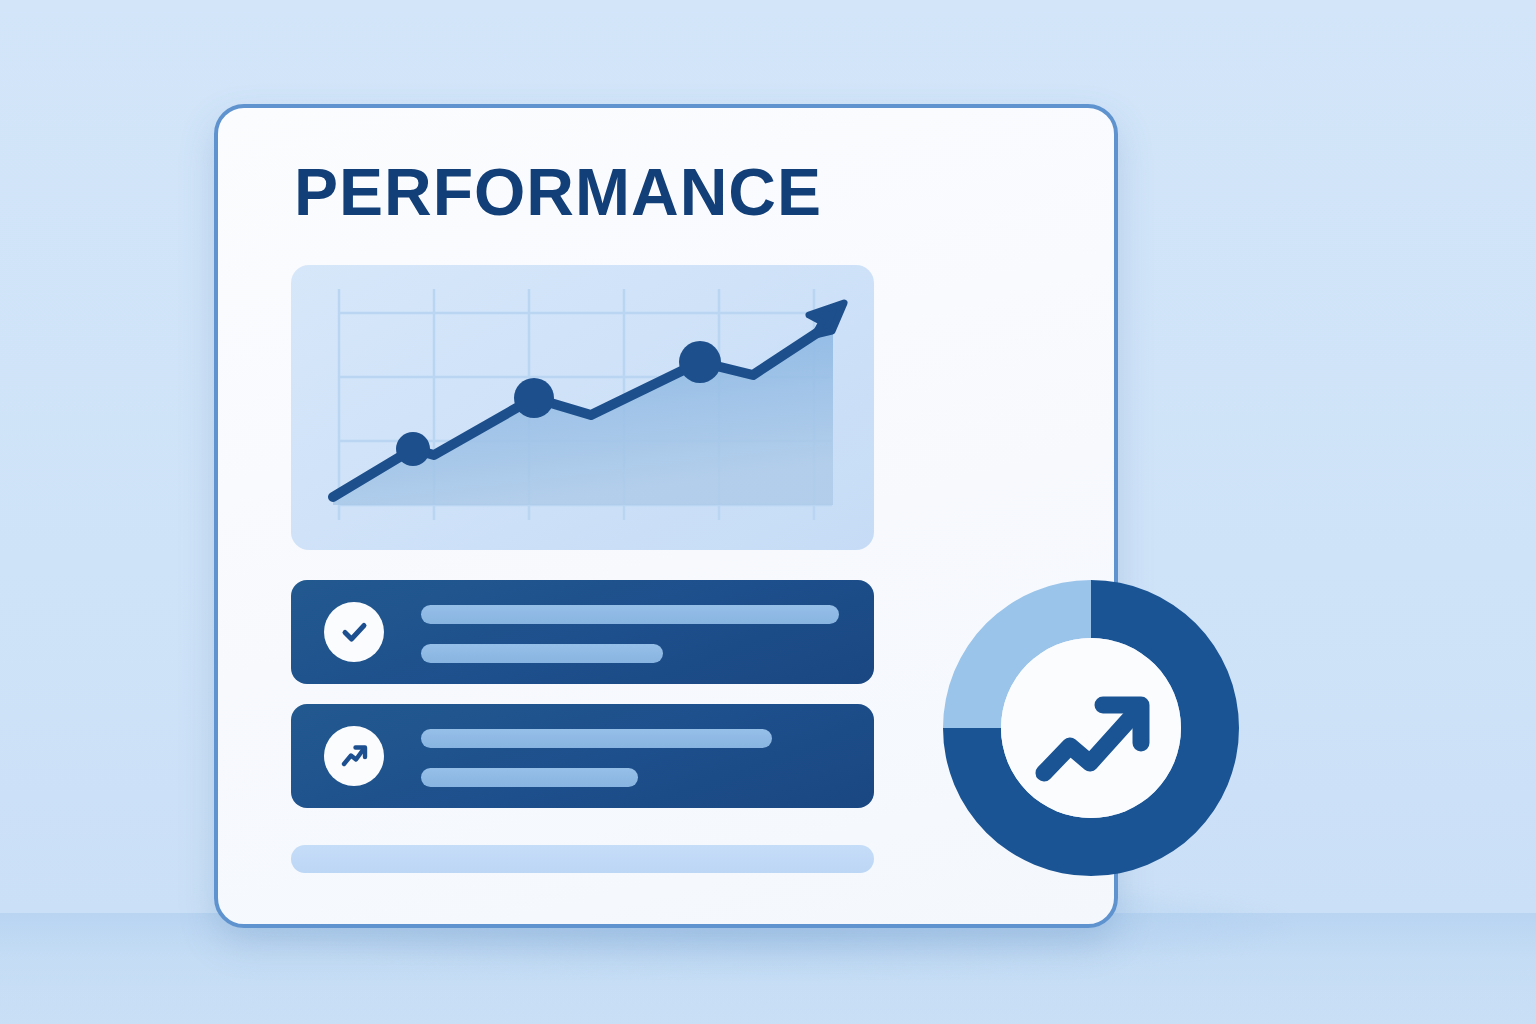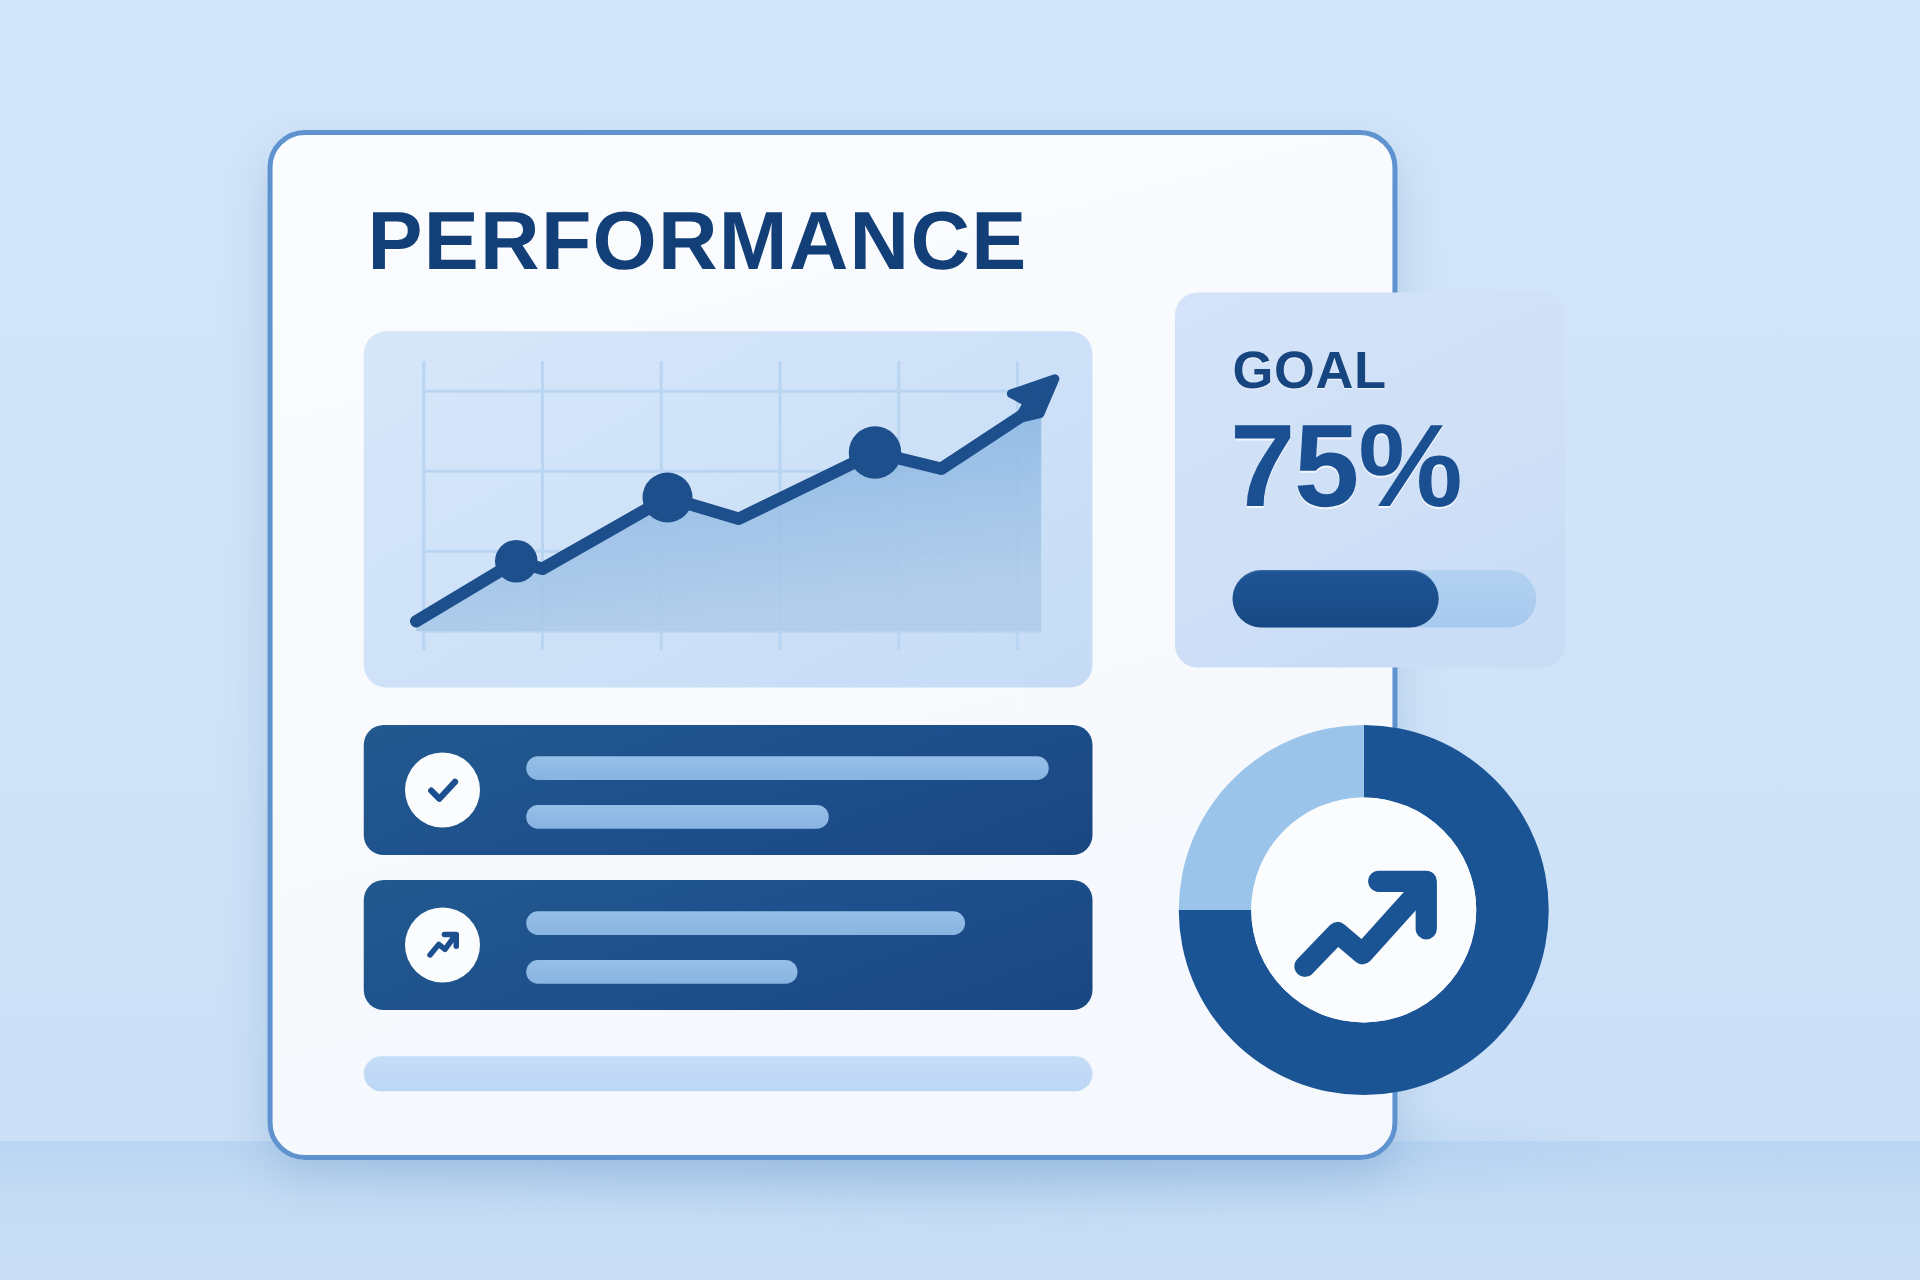--- a/index.html
+++ b/index.html
@@ -240,27 +240,20 @@
         <path d="M 553,38 L 518,50 L 531,57 L 524,70 L 541,66 Z" fill="#1d4f8c" stroke="#1d4f8c" stroke-width="7" stroke-linejoin="round"></path>
 
         <g fill="#1d4f8c">
           <circle cx="122" cy="184" r="17"></circle>
           <circle cx="243" cy="133" r="20"></circle>
           <circle cx="409" cy="97" r="21"></circle>
         </g>
       </svg>
     </div>
 
-    <div id="goal-card">
-      <div id="goal-label">GOAL</div>
-      <div id="goal-value">75%</div>
-      <div id="goal-progress-track">
-        <div id="goal-progress-fill" style="width: 68%;"></div>
-      </div>
-    </div>
 
     <div id="list-row-1" class="list-row">
       <div class="row-icon">
         <svg width="34" height="34" viewBox="0 0 34 34">
           <path d="M 8,17.5 L 14.5,24 L 27,10.5" fill="none" stroke="#1c4f8f" stroke-width="5" stroke-linecap="round" stroke-linejoin="round"></path>
         </svg>
       </div>
       <div class="row-lines">
         <div class="row-bar long"></div>
         <div class="row-bar short"></div>

